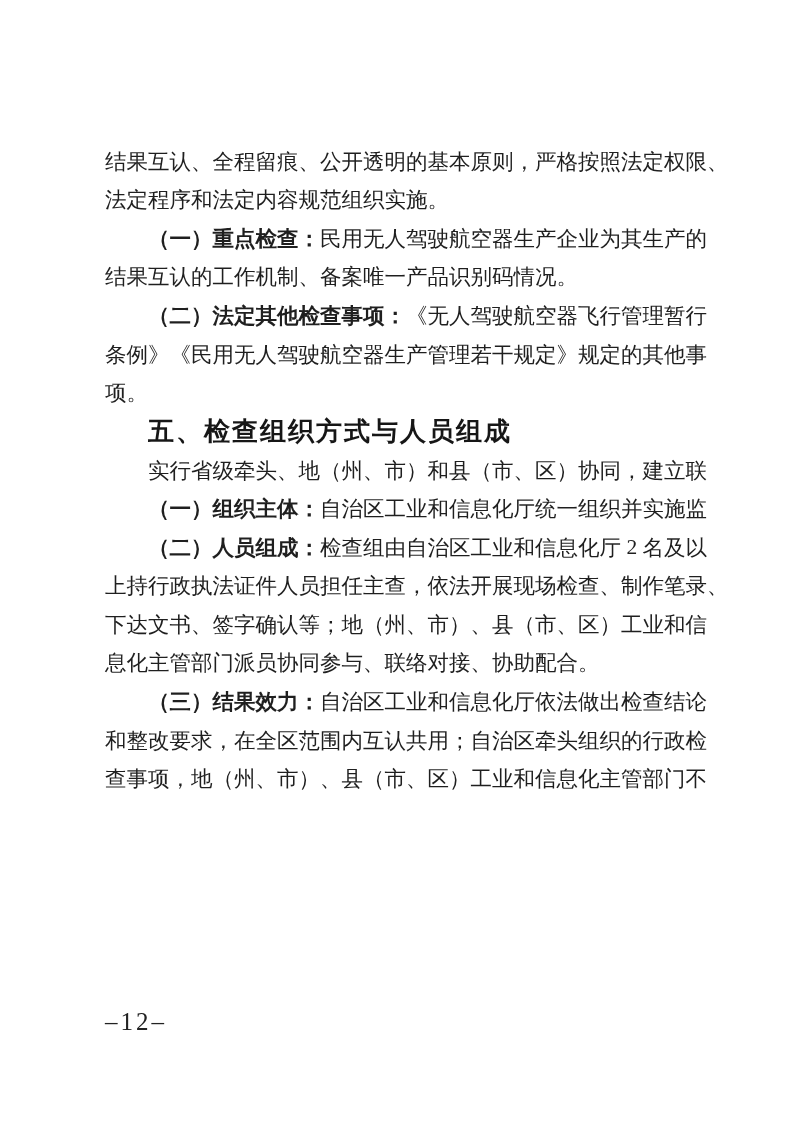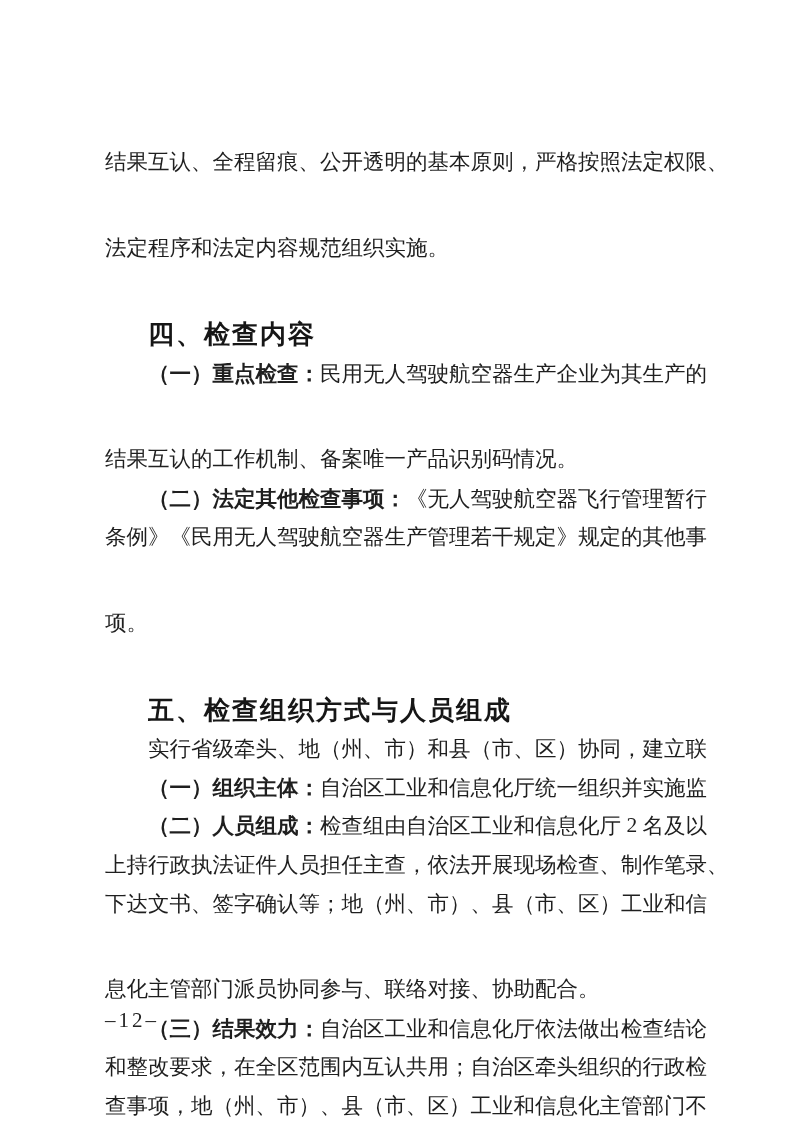--- a/index.html
+++ b/index.html
@@ -24,41 +24,40 @@
     color: #1f1f1f;
   }
   .line.fill {
     display: flex;
     justify-content: space-between;
     align-items: center;
   }
   .line:not(.fill) {
     line-height: 38.6px;
     white-space: nowrap;
-    margin-top: 48px;
   }
   .line.indent { padding-left: 43px; }
   .line.body {
     font-family: "Liberation Serif", "DejaVu Serif", serif;
     font-size: 21.5px;
   }
   .line.heading {
     font-family: "Liberation Sans", "DejaVu Sans", sans-serif;
     font-size: 26px;
     font-weight: 700;
     letter-spacing: 2px;
     color: #161616;
   }
   .ch, .seg { white-space: pre; }
   .b { font-weight: 700; }
   .page-number {
     position: absolute;
     left: 105px; top: 1008px;
     font-family: "Liberation Serif", "DejaVu Serif", serif;
-    font-size: 21px;
+    font-size: 25px;
     letter-spacing: 3px;
     color: #222222;
   }
 </style>
 </head>
 <body>
 
 <div class="page">
   <div class="content">
       <div class="line body fill">
@@ -86,21 +85,20 @@
         <span class="ch">格</span>
         <span class="ch">按</span>
         <span class="ch">照</span>
         <span class="ch">法</span>
         <span class="ch">定</span>
         <span class="ch">权</span>
         <span class="ch">限</span>
         <span class="ch">、</span>
       </div>
       <div class="line body"><span class="seg">法定程序和法定内容规范组织实施。</span></div>
-      <div class="line heading indent"><span class="seg b">四、检查内容</span></div>
       <div class="line body fill indent">
         <span class="ch b">（</span>
         <span class="ch b">一</span>
         <span class="ch b">）</span>
         <span class="ch b">重</span>
         <span class="ch b">点</span>
         <span class="ch b">检</span>
         <span class="ch b">查</span>
         <span class="ch b">：</span>
         <span class="ch">民</span>

